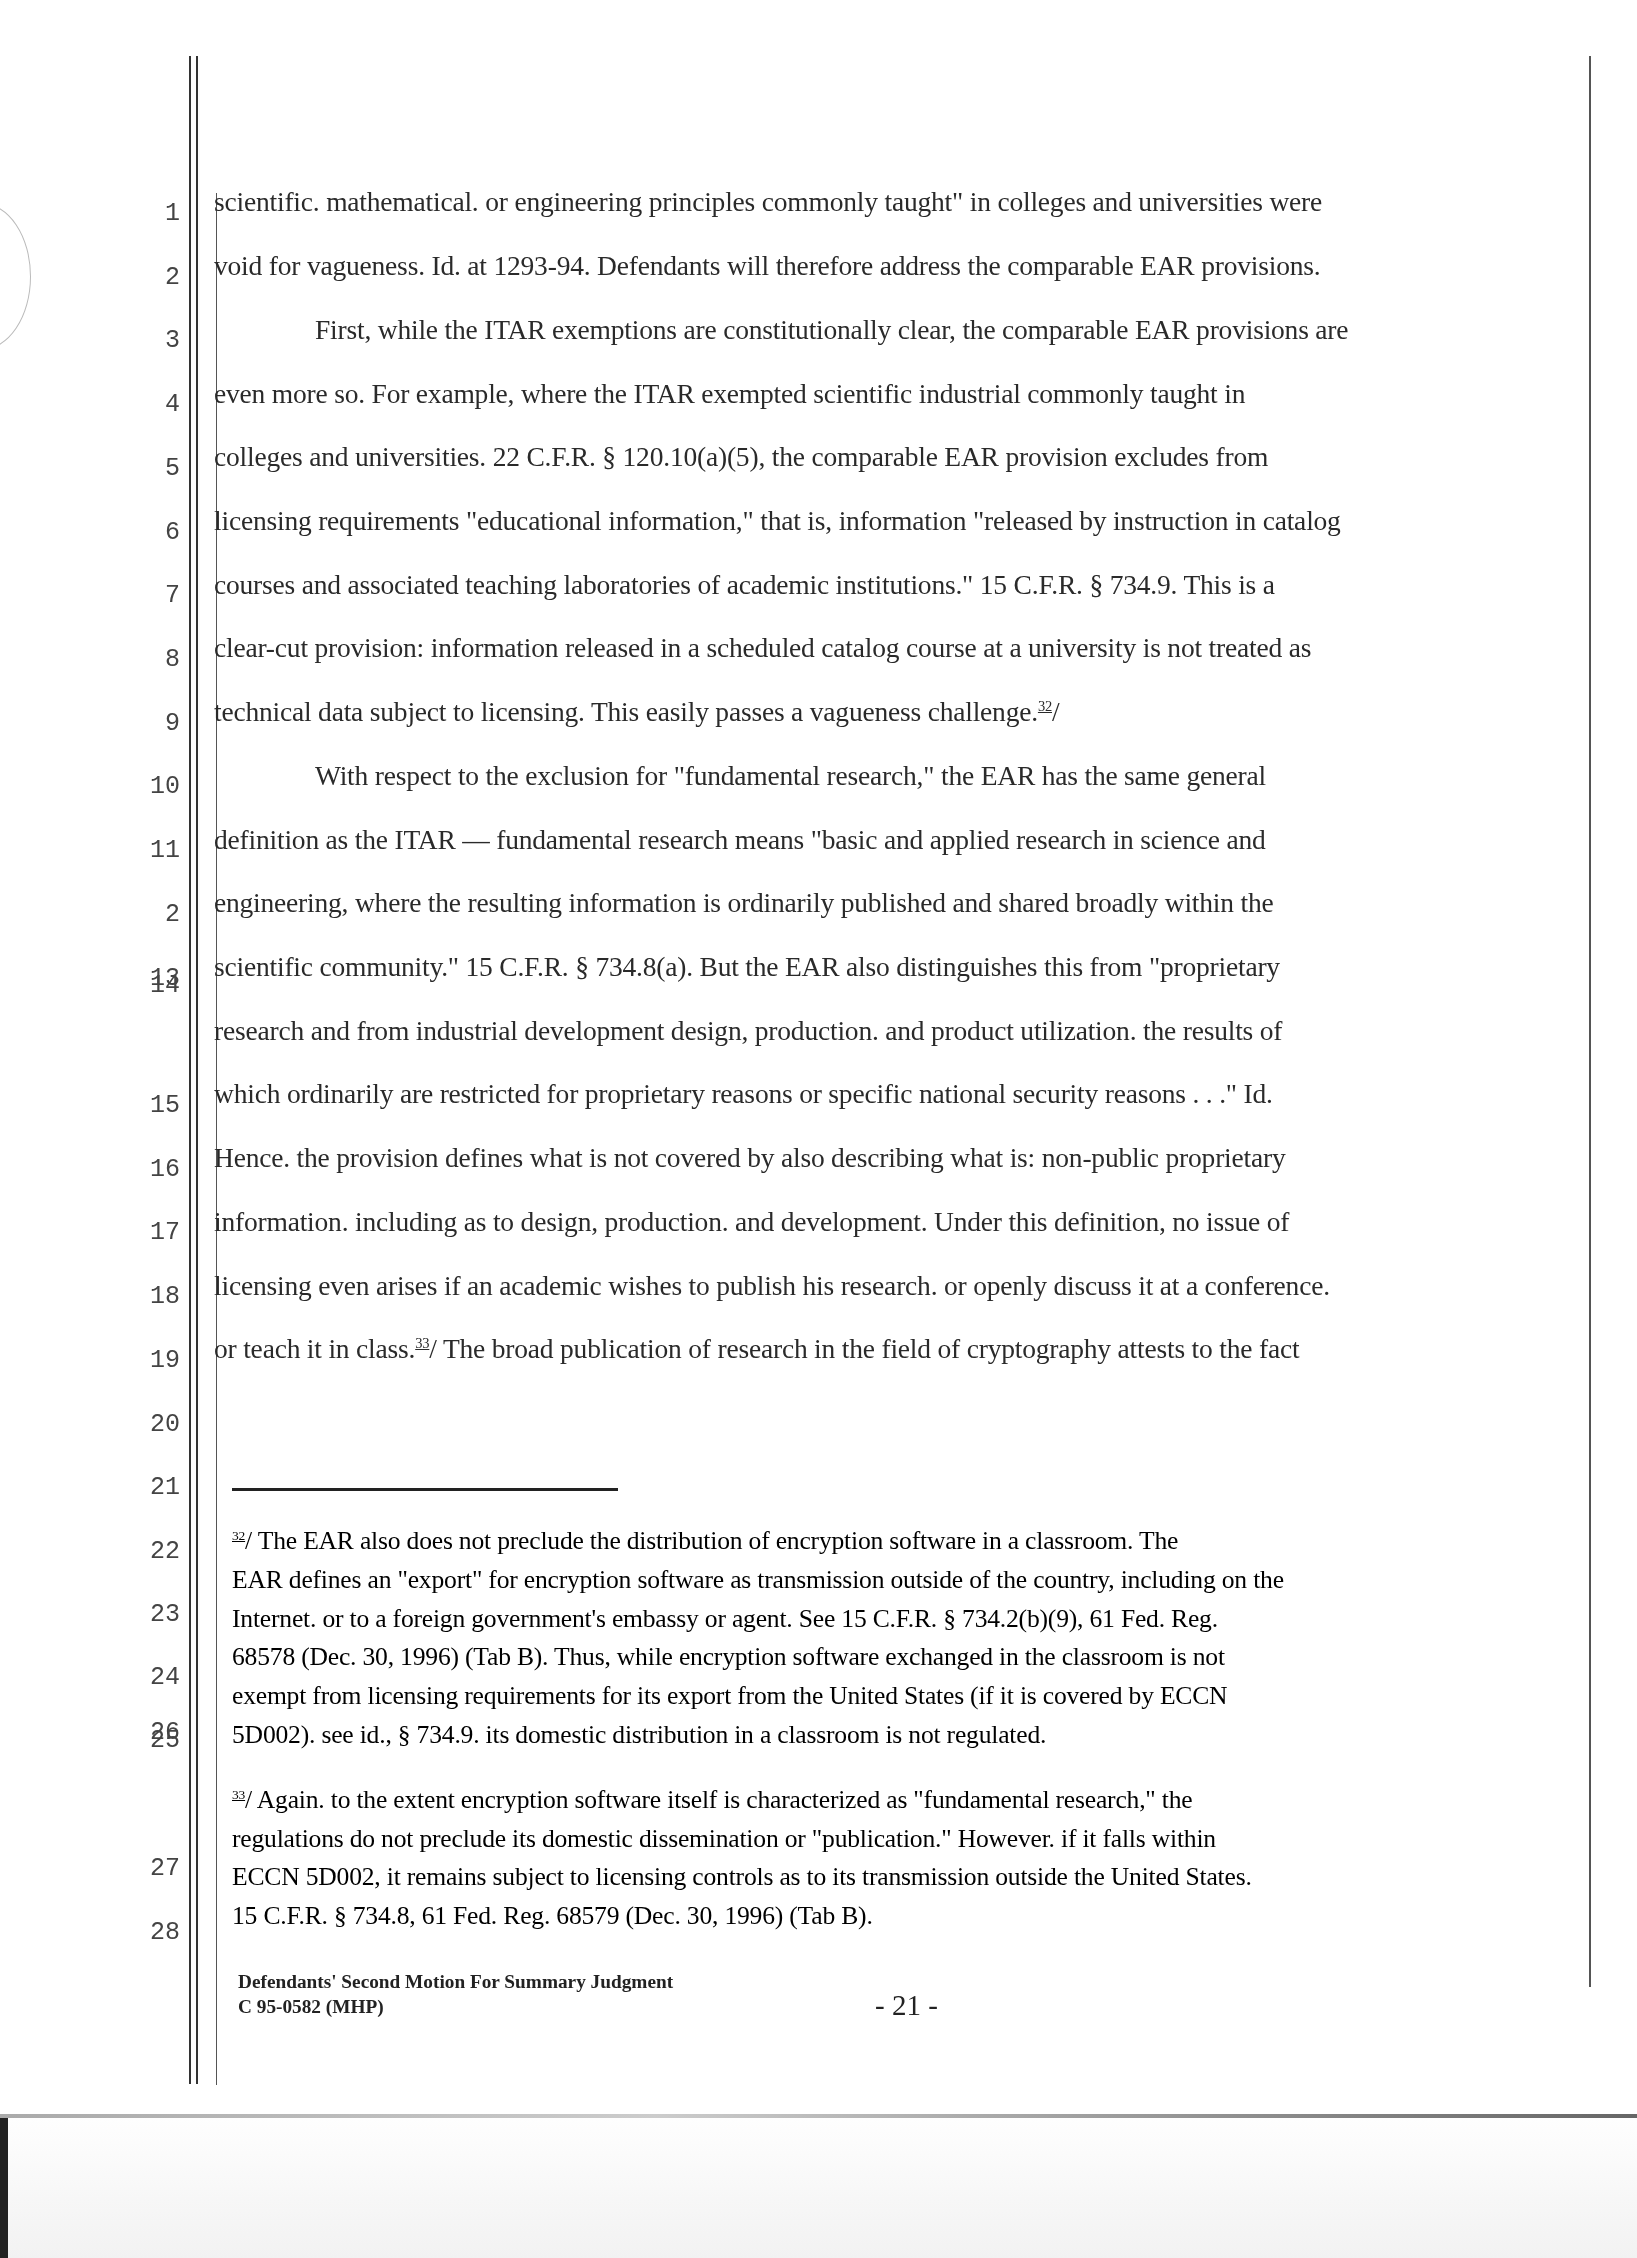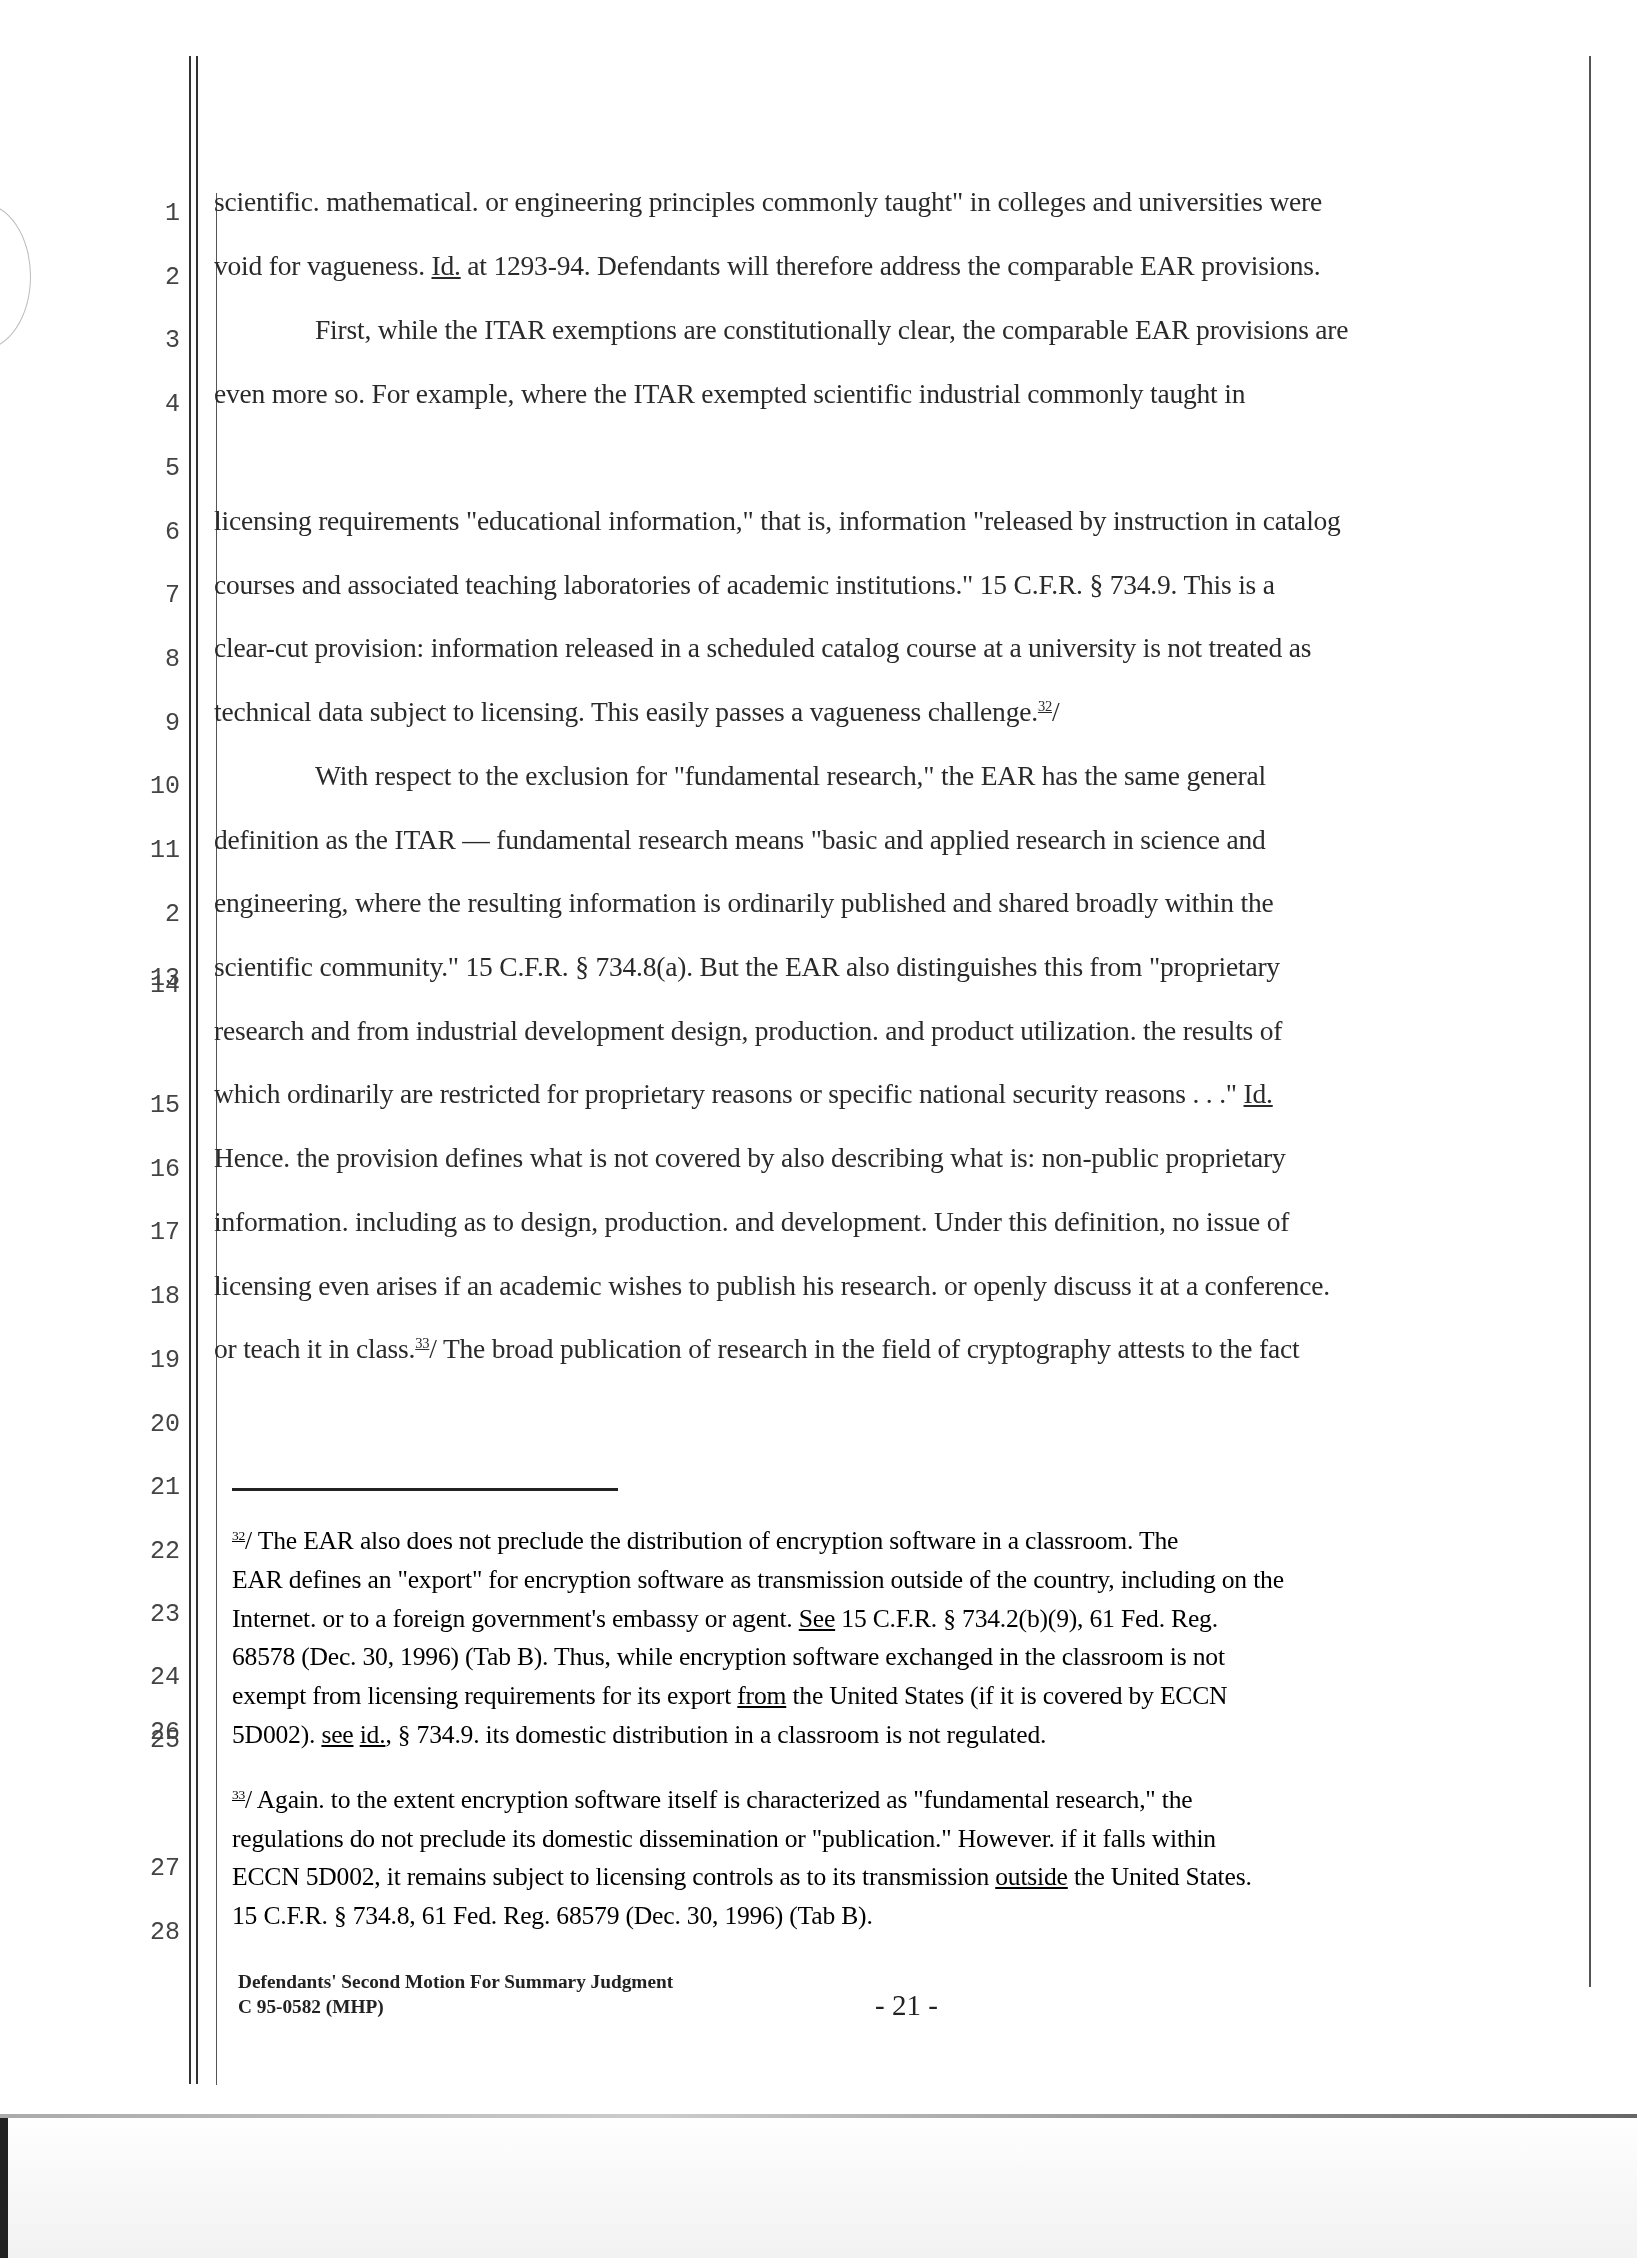--- a/index.html
+++ b/index.html
@@ -15,21 +15,21 @@
   .rule-right { position:absolute; left:1589px; top:56px; width:1.9px; height:1931px; background:#555; }
   .line-num {
     position:absolute; left:145px; width:35px; text-align:right;
     font-family:"Liberation Mono", monospace; font-size:25px; color:#444;
   }
   .body-line {
     position:absolute; left:214px; font-size:27.5px; white-space:nowrap; color:#2a2a2a;
     letter-spacing:-0.2px;
   }
   .indent { left:315px; }
-  .u { text-decoration:underline; }
+  .u { }
   sup.fn { font-size:14.5px; vertical-align:9.7px; text-decoration:underline; }
   .fn-sep { position:absolute; left:232px; top:1488px; width:386px; height:2.9px; background:#222; }
   .fn-line { position:absolute; left:232px; font-size:25.6px; white-space:nowrap; color:#000000; letter-spacing:-0.2px; }
   .fn-mark { font-size:13.5px; vertical-align:8.7px; text-decoration:underline; }
   .footer-title { position:absolute; left:238px; font-family:"Liberation Serif", serif; font-weight:bold; font-size:19.3px; color:#222; }
   .page-num { position:absolute; left:875px; top:1989px; font-size:29px; color:#222; }
   .scan-edge { position:absolute; left:0; top:2114px; width:1638px; height:3.9px; background:linear-gradient(90deg,#aaa,#ccc 40%,#999 70%,#666); }
   .scan-bottom { position:absolute; left:0; top:2118px; width:1638px; height:140px; background:linear-gradient(180deg,#fefefe,#f2f2f2); }
   .scan-left-bar { position:absolute; left:0; top:2118px; width:7.7px; height:140px; background:#222; }
   .punch-arc { position:absolute; left:-68px; top:203px; width:97px; height:145px; border:1px solid #bbb; border-radius:50%; }
@@ -72,20 +72,21 @@
   <div class="line-num" style="top:1718px">26</div>
   <div class="line-num" style="top:1854px">27</div>
   <div class="line-num" style="top:1918px">28</div>
 
   <div class="body-line" style="top:186px">scientific. mathematical. or engineering principles commonly taught" in colleges and universities were</div>
   <div class="body-line" style="top:250px">
     <span>void for vagueness.  </span><span class="u">Id.</span><span> at 1293-94.  Defendants will therefore address the comparable EAR provisions.</span>
   </div>
   <div class="body-line indent" style="top:314px">First, while the ITAR exemptions are constitutionally clear, the comparable EAR provisions are</div>
   <div class="body-line" style="top:378px">even more so.  For example, where the ITAR exempted scientific industrial commonly taught in</div>
+  <div class="body-line" style="top:441px">colleges and universities. 22 C.F.R. § 120.10(a)(5), the comparable EAR provision excludes from</div>
   <div class="body-line" style="top:505px">licensing requirements "educational information," that is, information "released by instruction in catalog</div>
   <div class="body-line" style="top:569px">courses and associated teaching laboratories of academic institutions."  15 C.F.R. § 734.9.  This is a</div>
   <div class="body-line" style="top:632px">clear-cut provision: information released in a scheduled catalog course at a university is not treated as</div>
   <div class="body-line" style="top:696px">
     <span>technical data subject to licensing. This easily passes a vagueness challenge.</span><sup class="fn">32</sup><span>/</span>
   </div>
   <div class="body-line indent" style="top:760px">With respect to the exclusion for "fundamental research," the EAR has the same general</div>
   <div class="body-line" style="top:824px">definition as the ITAR —  fundamental research means "basic and applied research in science and</div>
   <div class="body-line" style="top:887px">engineering, where the resulting information is ordinarily published and shared broadly within the</div>
   <div class="body-line" style="top:951px">scientific community." 15 C.F.R. § 734.8(a).  But the EAR also distinguishes this from "proprietary</div>

